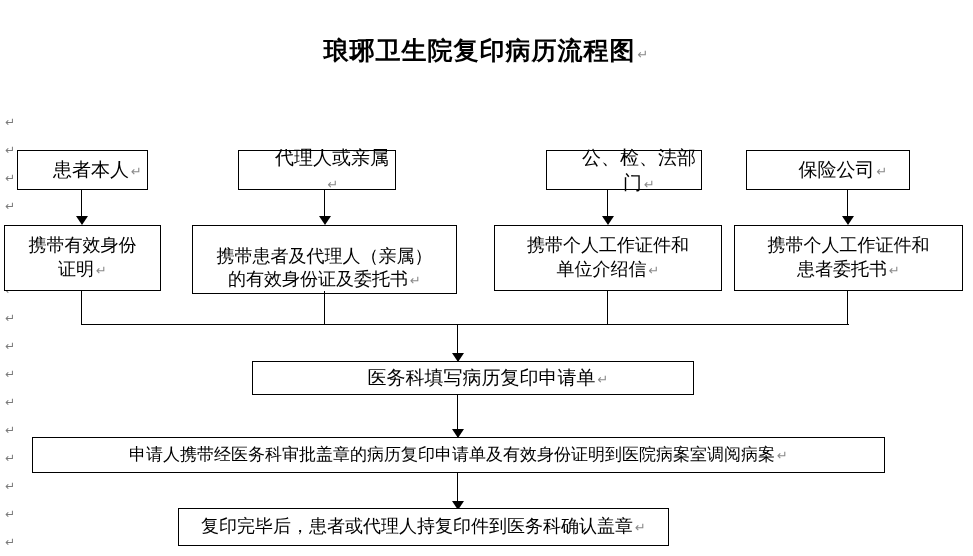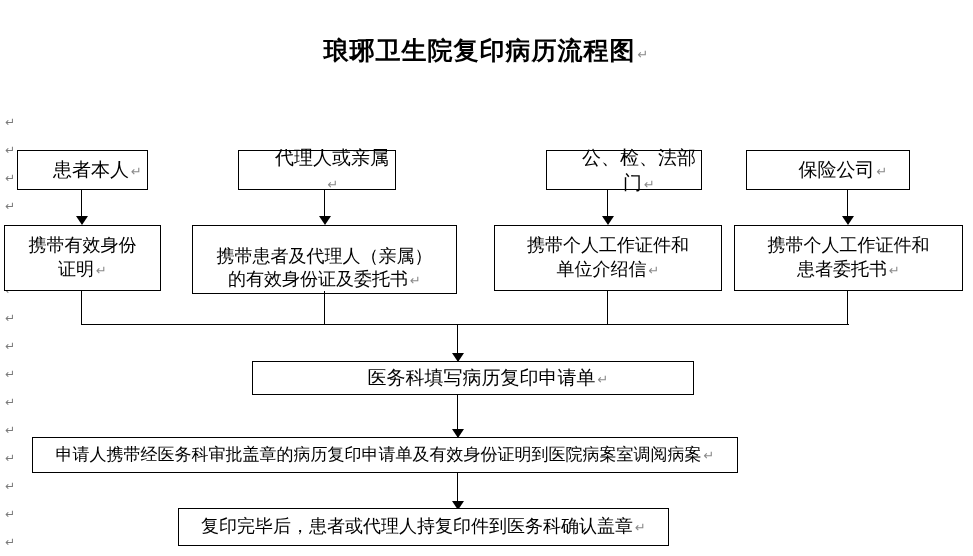--- a/index.html
+++ b/index.html
@@ -178,21 +178,21 @@
   <div class="vline" style="left:457px; top:308px; height:34px;"></div>
   <div class="arrowhead" style="left:452px; top:337px;"></div>
 
   <div class="fbox f-lg" style="left:252px; top:345px; width:442px; height:34px;">
     <span class="txt"><span>医务科填写病历复印申请单</span><span class="pilcrow">↵</span></span>
   </div>
 
   <div class="vline" style="left:457px; top:379px; height:42px;"></div>
   <div class="arrowhead" style="left:452px; top:413px;"></div>
 
-  <div class="fbox f-sm" style="left:32px; top:421px; width:706px; height:36px;">
+  <div class="fbox f-sm" style="left:32px; top:421px; width:853px; height:36px;">
     <span class="txt"><span>申请人携带经医务科审批盖章的病历复印申请单及有效身份证明到医院病案室调阅病案</span><span class="pilcrow">↵</span></span>
   </div>
 
   <div class="vline" style="left:457px; top:457px; height:36px;"></div>
   <div class="arrowhead" style="left:452px; top:485px;"></div>
 
   <div class="fbox f-md" style="left:178px; top:492px; width:491px; height:38px;">
     <span class="txt"><span>复印完毕后，患者或代理人持复印件到医务科确认盖章</span><span class="pilcrow">↵</span></span>
   </div>
 

